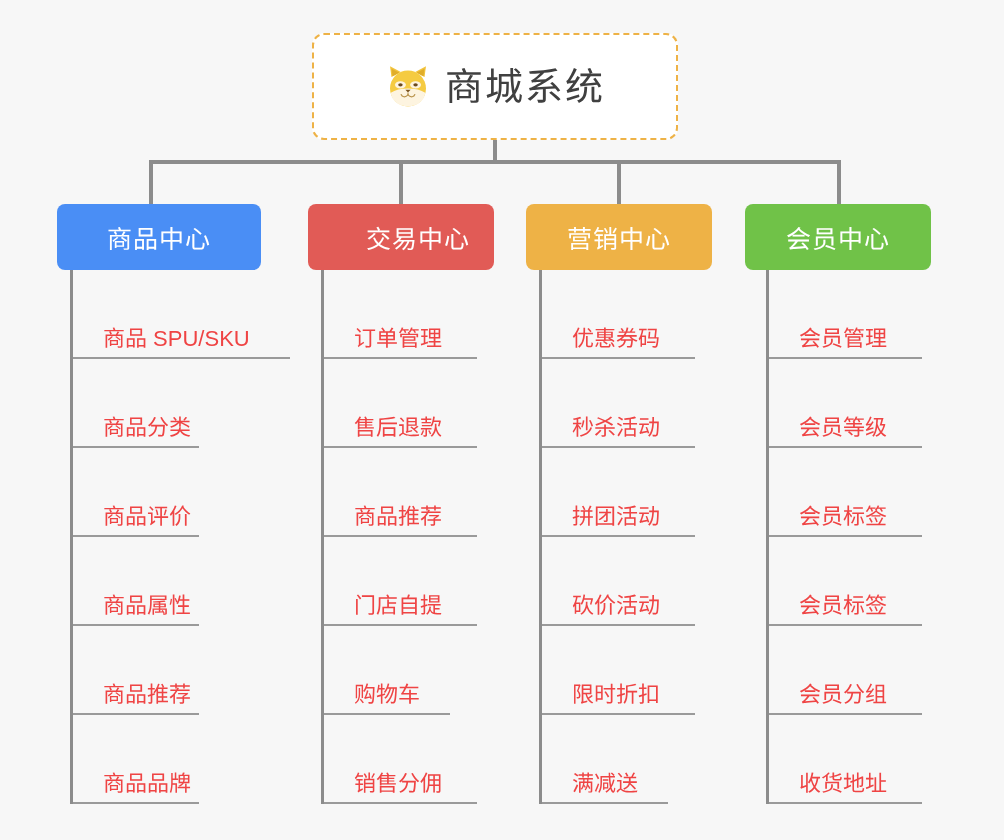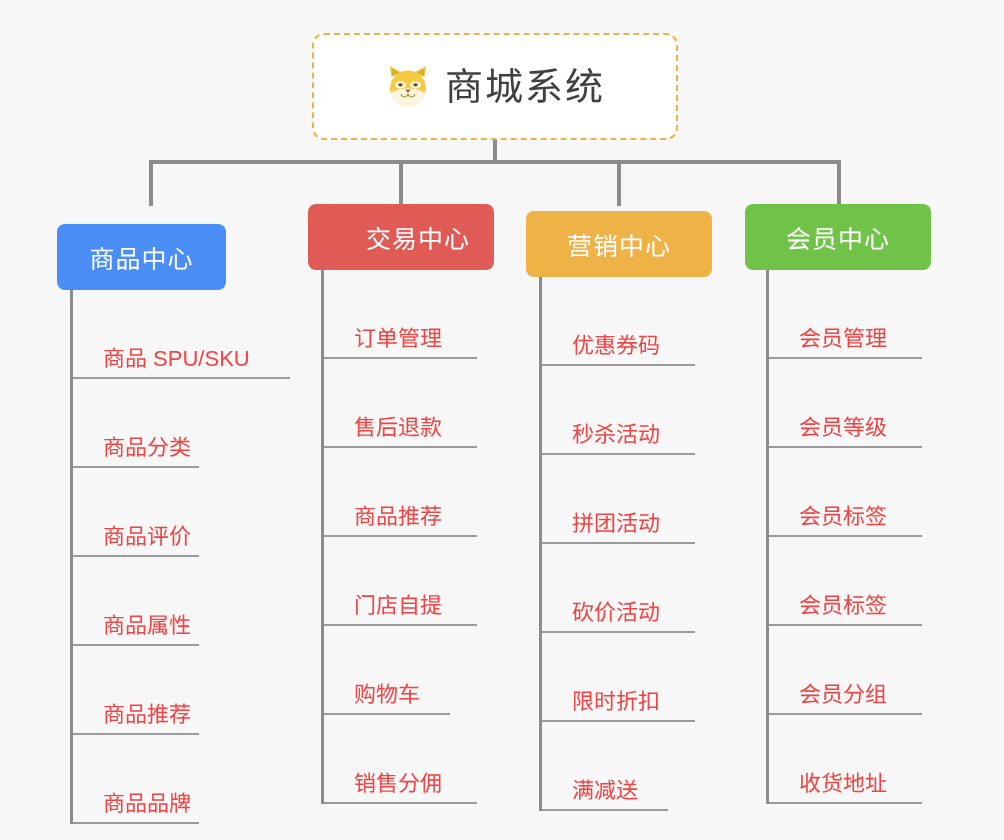--- a/index.html
+++ b/index.html
@@ -96,28 +96,28 @@
   }
   .leaf-label {
     font-size: 22px;
     color: #ef4444;
     line-height: 1.2;
     white-space: nowrap;
   }
 
   
   .branch-0 { left: 57px; }
-  .branch-0 .branch-head { width: 169px; background: #4a8ef5; margin-top: 20px; }
+  .branch-0 .branch-head { width: 204px; background: #4a8ef5; }
   .branch-0 .branch-items { width: 217px; }
 
   .branch-1 { left: 308px; }
   .branch-1 .branch-head { width: 186px; background: #e15b56; padding-left: 34px; }
   .branch-1 .branch-items { width: 153px; }
 
-  .branch-2 { left: 526px; margin-top: 7px; }
+  .branch-2 { left: 526px; }
   .branch-2 .branch-head { width: 186px; background: #eeb246; }
   .branch-2 .branch-items { width: 153px; }
 
   .branch-3 { left: 745px; }
   .branch-3 .branch-head { width: 186px; background: #70c248; }
   .branch-3 .branch-items { width: 153px; margin-left: 21px; }
 
   
   .leaf.narrow { width: 126px; }
 </style>

